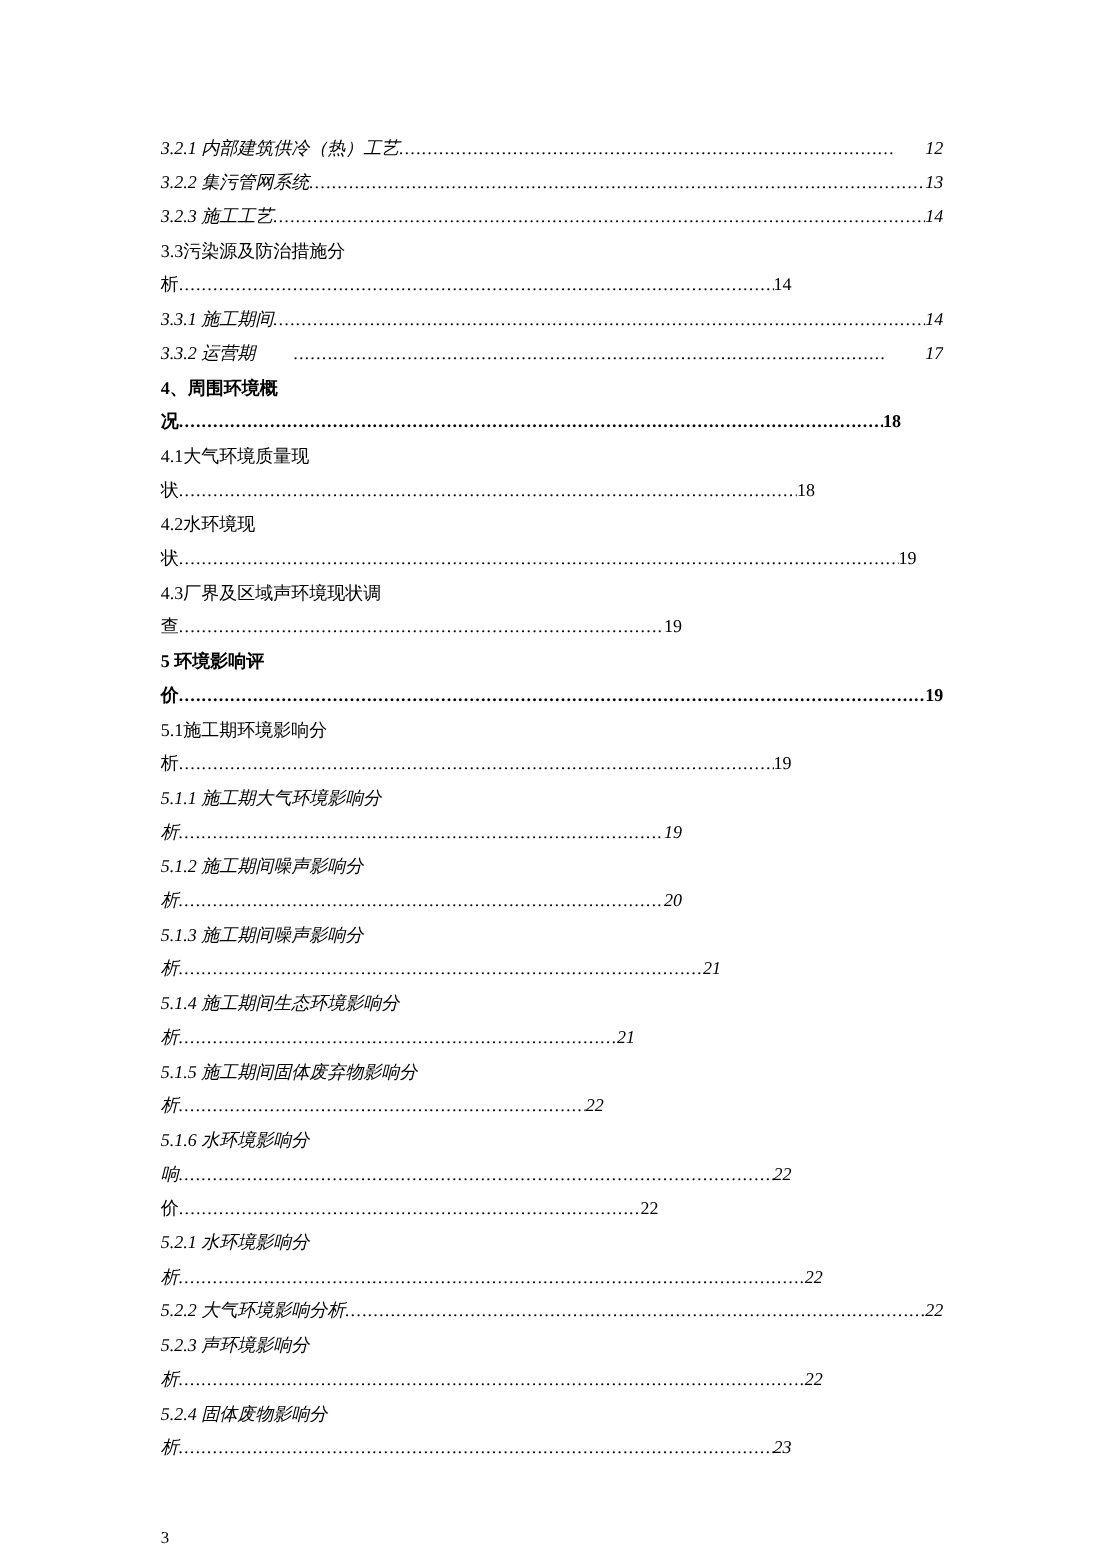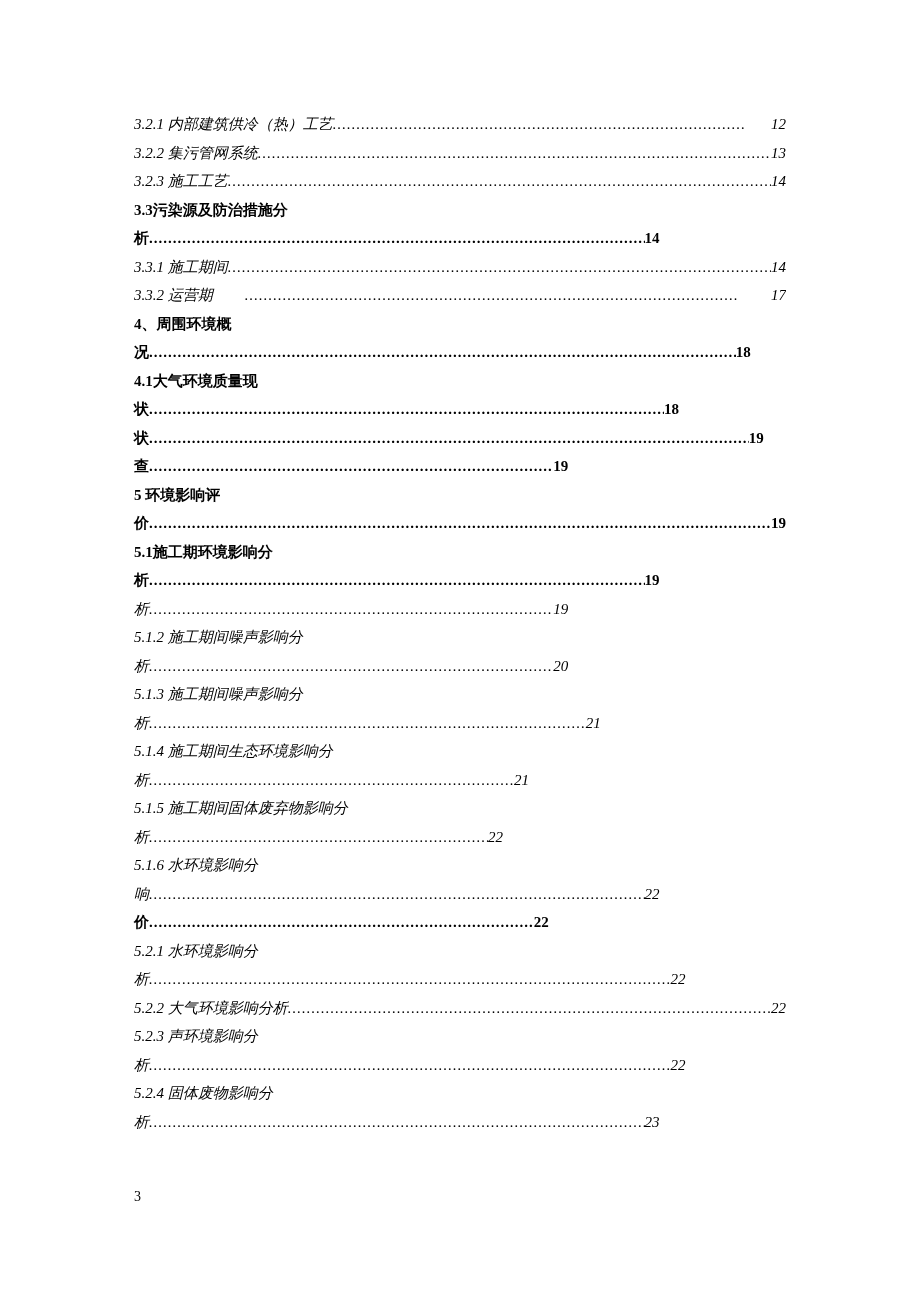--- a/index.html
+++ b/index.html
@@ -28,21 +28,21 @@
     overflow: hidden;
     vertical-align: bottom;
     letter-spacing: 1px;
   }
   .entry .pg {
     display: inline-block;
     vertical-align: bottom;
   }
   .italic { font-style: italic; font-family: "STKaiti","KaiTi","楷体",serif; }
   .bold { font-weight: bold; font-family: "STKaiti","KaiTi","楷体",serif; }
-  .normal { font-family: "SimSun","宋体",serif; font-weight: bold; }
+  .normal { font-family: "SimSun","宋体",serif; }
   .wrap-row { display:flex; width:100%; }
   .wrap-row .tail { flex:0 0 auto; }
   .wrap-row .dots2 { flex:1 1 auto; overflow:hidden; letter-spacing:1px; }
   .wrap-row .pg2 { flex:0 0 auto; }
   .footer { margin-top: 48px; font-size:14px; }
 </style>
 </head>
 <body>
 
 <div id="toc">
@@ -89,27 +89,29 @@
     </div>
     <div class="normal">
       <div>4.1大气环境质量现</div>
       <div class="wrap-row">
         <span class="tail">状</span>
         <span class="dots2" style="max-width: 79%;">...................................................................................................................................................................................................................................................................................................................</span>
         <span class="pg2">18</span>
       </div>
     </div>
     <div class="normal">
+      <div>4.2水环境现</div>
       <div class="wrap-row">
         <span class="tail">状</span>
         <span class="dots2" style="max-width: 92%;">...................................................................................................................................................................................................................................................................................................................</span>
         <span class="pg2">19</span>
       </div>
     </div>
     <div class="normal">
+      <div>4.3厂界及区域声环境现状调</div>
       <div class="wrap-row">
         <span class="tail">查</span>
         <span class="dots2" style="max-width: 62%;">...................................................................................................................................................................................................................................................................................................................</span>
         <span class="pg2">19</span>
       </div>
     </div>
     <div class="bold">
       <div>5  环境影响评</div>
       <div class="wrap-row">
         <span class="tail">价</span>
@@ -119,20 +121,21 @@
     </div>
     <div class="normal">
       <div>5.1施工期环境影响分</div>
       <div class="wrap-row">
         <span class="tail">析</span>
         <span class="dots2" style="max-width: 76%;">...................................................................................................................................................................................................................................................................................................................</span>
         <span class="pg2">19</span>
       </div>
     </div>
     <div class="italic">
+      <div>5.1.1  施工期大气环境影响分</div>
       <div class="wrap-row">
         <span class="tail">析</span>
         <span class="dots2" style="max-width: 62%;">...................................................................................................................................................................................................................................................................................................................</span>
         <span class="pg2">19</span>
       </div>
     </div>
     <div class="italic">
       <div>5.1.2  施工期间噪声影响分</div>
       <div class="wrap-row">
         <span class="tail">析</span>

